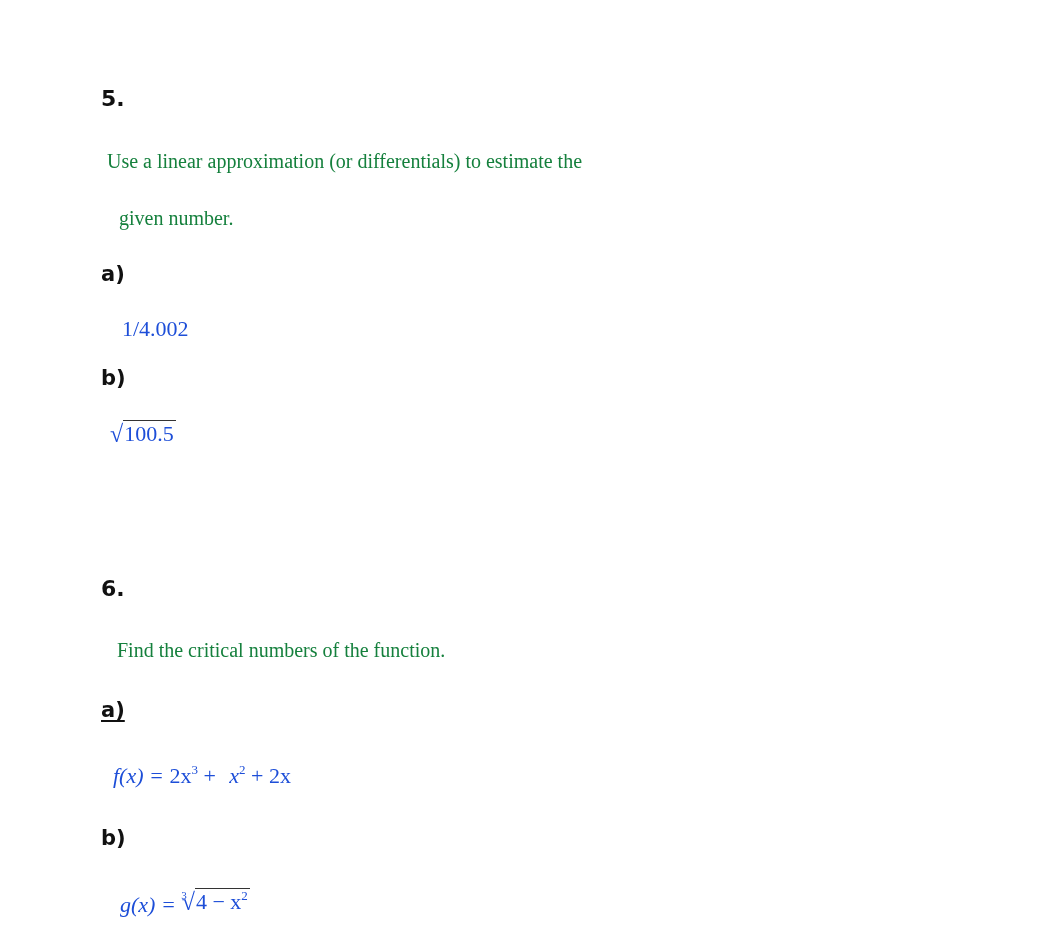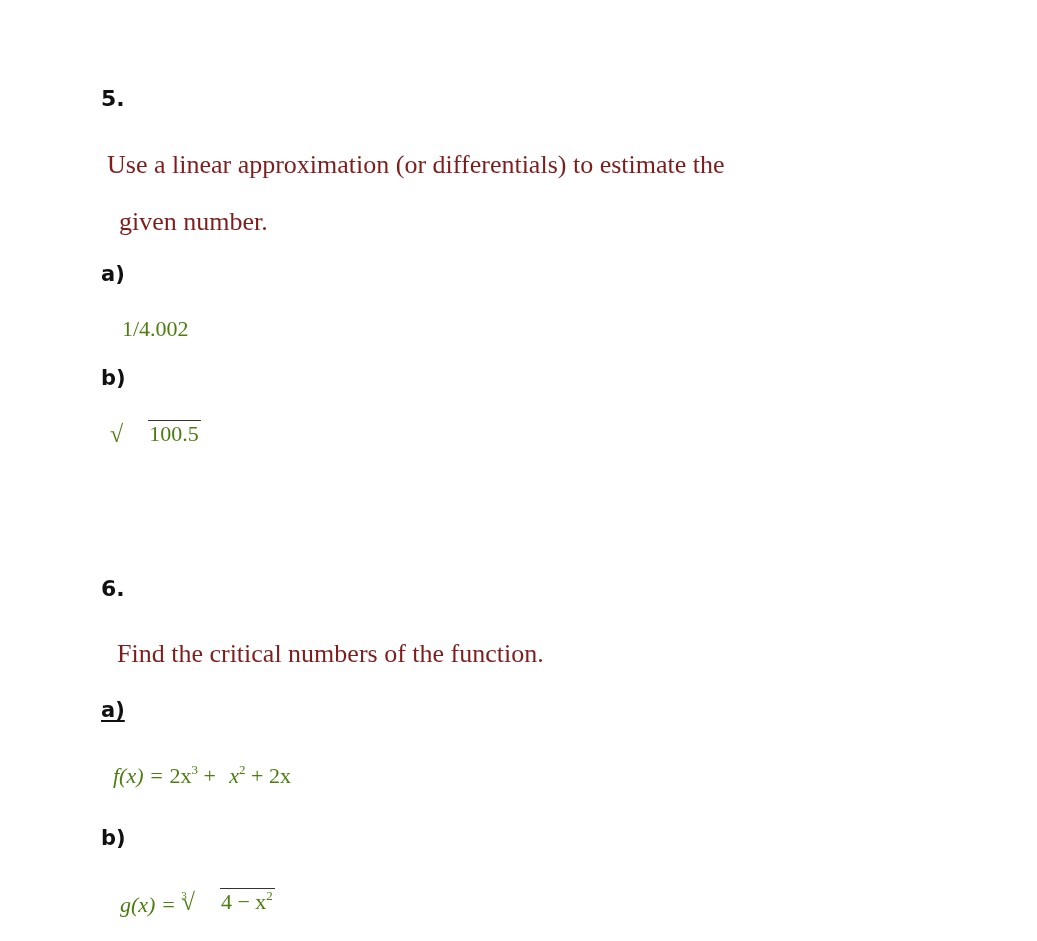--- a/index.html
+++ b/index.html
@@ -23,38 +23,37 @@
     }
     .label {
       font-family: "DejaVu Sans", sans-serif;
       font-weight: bold;
       font-size: 21px;
       color: #111111;
     }
     .label.underline { text-decoration: underline; text-underline-offset: 3px; }
     .serif {
       font-family: "Liberation Serif", serif;
-      font-size: 26px;
-      color: #7f1d1d;
+      font-size: 20px;
+      color: #15803d;
     }
     .math {
       font-family: "Liberation Serif", serif;
       font-size: 22px;
-      color: #4d7c0f;
+      color: #1d4ed8;
       white-space: nowrap;
     }
     .math i { font-style: italic; margin-left: 8px; }
     .math sup { font-size: 13px; vertical-align: 9px; line-height: 0; }
     .sqrt-wrap { display: inline-flex; align-items: flex-end; }
     .radical { font-size: 24px; line-height: 1; }
     .radicand {
       border-top: 1.5px solid #333333;
       padding: 1px 2px 0 1px;
       line-height: 1.1;
-      margin-left: 25px;
     }
     .root-index {
       font-size: 11px;
       position: relative;
       top: -13px;
       margin-right: -5px;
     }
   </style>
 </head>
 <body>

